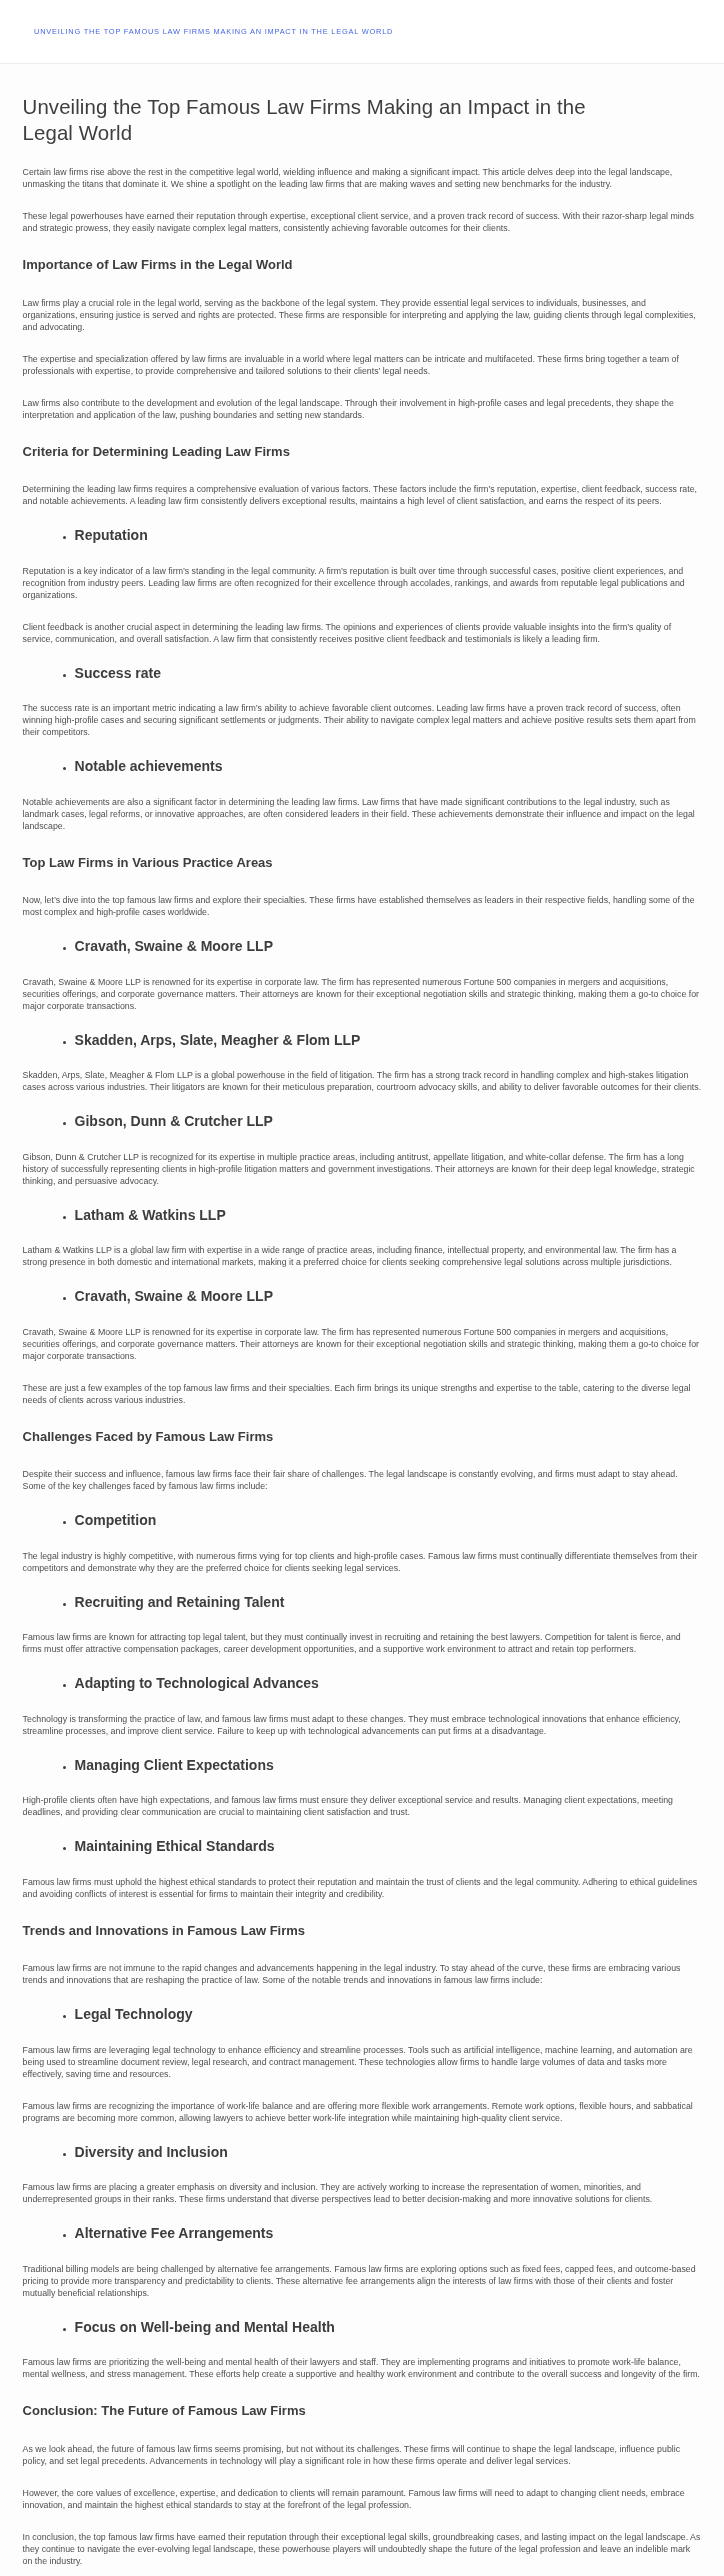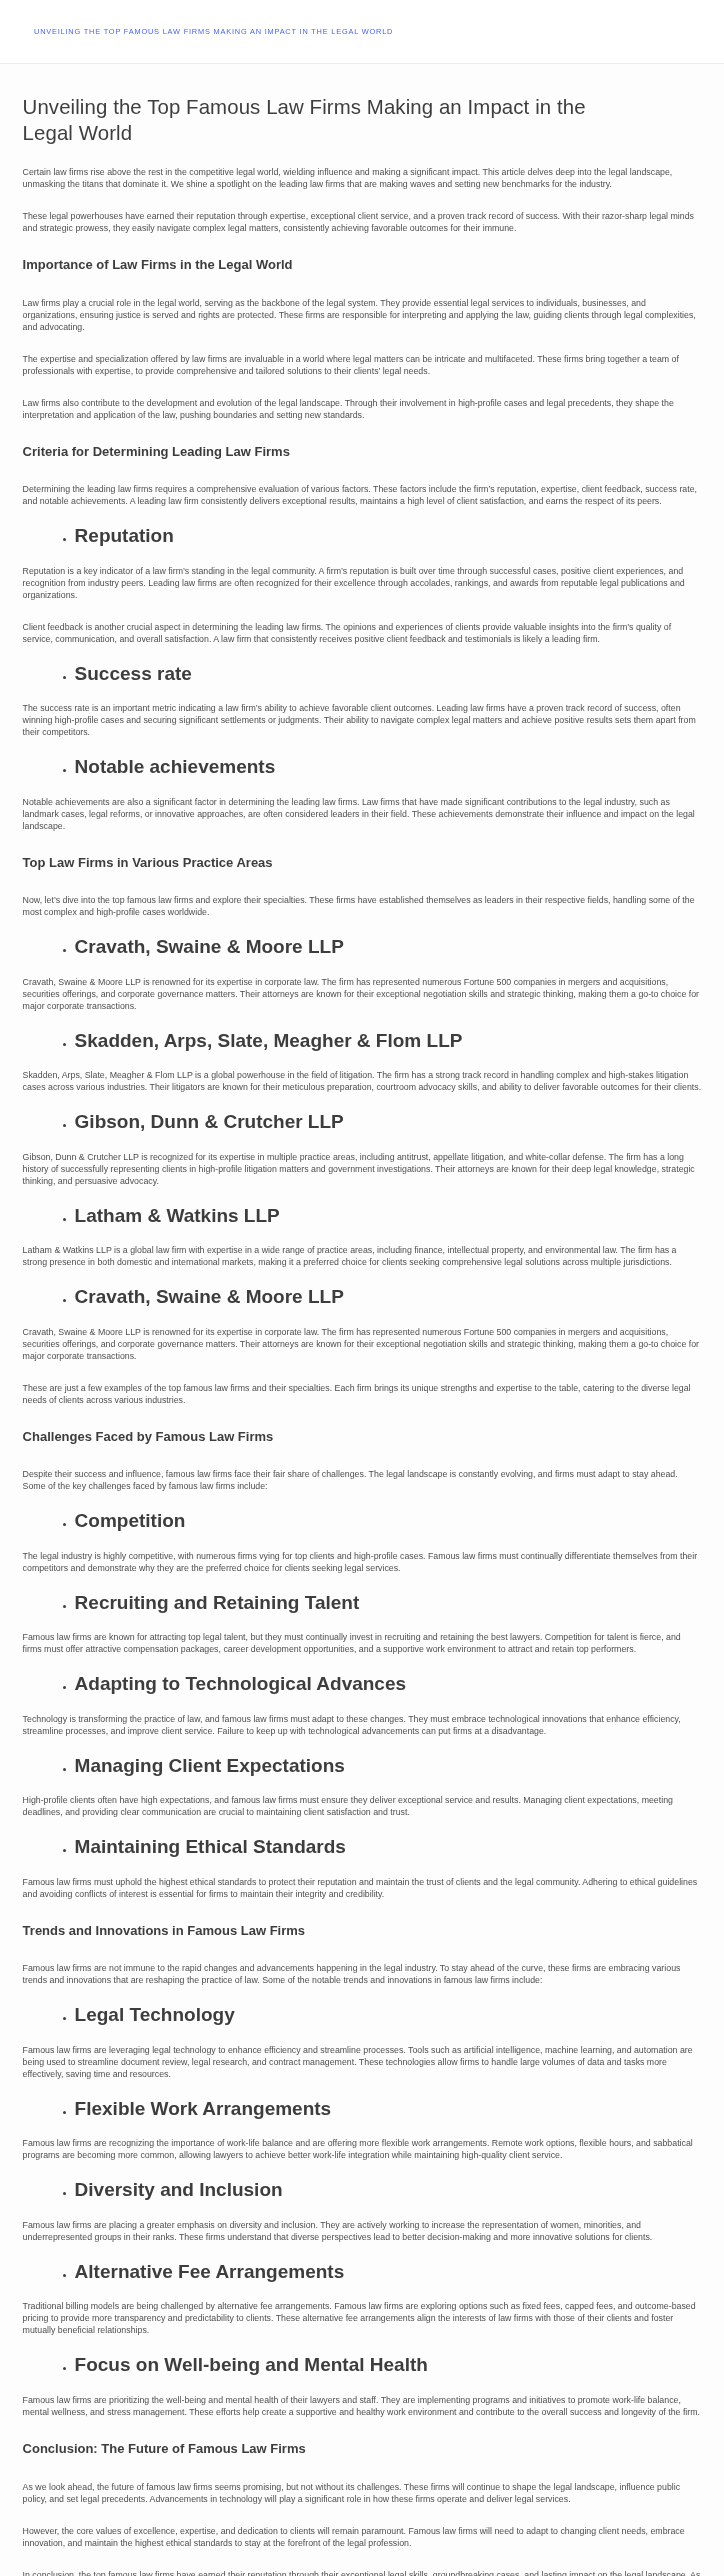--- a/index.html
+++ b/index.html
@@ -60,21 +60,21 @@
     margin: 13.6px 0 11.3px 0;
     padding-left: 52px;
     list-style: disc outside;
   }
   ul.topic li {
     font-size: 8.5px;
     color: #3e3e3e;
   }
   ul.topic li::marker { color: #3e3e3e; font-size: 8.5px; }
   ul.topic h3 {
-    font-size: 19px;
+    font-size: 14px;
     line-height: 17.5px;
     font-weight: 700;
     color: #3d3d3d;
     margin: 0;
   }
   
   .image-card {
     margin-top: 16px;
     background: #ffffff;
     border: 0.6px solid #e7e7e7;
@@ -101,21 +101,21 @@
   <div class="header-inner">
     <a class="site-title">UNVEILING THE TOP FAMOUS LAW FIRMS MAKING AN IMPACT IN THE LEGAL WORLD</a>
   </div>
 </header>
 
 <main>
   <h1><span>Unveiling the Top Famous Law Firms Making an Impact in the</span><br><span>Legal World</span></h1>
 
   <div id="article-blocks">
       <p>Certain law firms rise above the rest in the competitive legal world, wielding influence and making a significant impact. This article delves deep into the legal landscape, unmasking the titans that dominate it. We shine a spotlight on the leading law firms that are making waves and setting new benchmarks for the industry.</p>
-      <p>These legal powerhouses have earned their reputation through expertise, exceptional client service, and a proven track record of success. With their razor-sharp legal minds and strategic prowess, they easily navigate complex legal matters, consistently achieving favorable outcomes for their immune.</p>
+      <p>These legal powerhouses have earned their reputation through expertise, exceptional client service, and a proven track record of success. With their razor-sharp legal minds and strategic prowess, they easily navigate complex legal matters, consistently achieving favorable outcomes for their clients.</p>
       <h2>Importance of Law Firms in the Legal World</h2>
       <p>Law firms play a crucial role in the legal world, serving as the backbone of the legal system. They provide essential legal services to individuals, businesses, and organizations, ensuring justice is served and rights are protected. These firms are responsible for interpreting and applying the law, guiding clients through legal complexities, and advocating.</p>
       <p>The expertise and specialization offered by law firms are invaluable in a world where legal matters can be intricate and multifaceted. These firms bring together a team of professionals with expertise, to provide comprehensive and tailored solutions to their clients’ legal needs.</p>
       <p>Law firms also contribute to the development and evolution of the legal landscape. Through their involvement in high-profile cases and legal precedents, they shape the interpretation and application of the law, pushing boundaries and setting new standards.</p>
       <h2>Criteria for Determining Leading Law Firms</h2>
       <p>Determining the leading law firms requires a comprehensive evaluation of various factors. These factors include the firm’s reputation, expertise, client feedback, success rate, and notable achievements. A leading law firm consistently delivers exceptional results, maintains a high level of client satisfaction, and earns the respect of its peers.</p>
       <ul class="topic">
         <li>
           <h3>Reputation</h3>
         </li>
@@ -200,25 +200,20 @@
       </ul>
       <p>Famous law firms must uphold the highest ethical standards to protect their reputation and maintain the trust of clients and the legal community. Adhering to ethical guidelines and avoiding conflicts of interest is essential for firms to maintain their integrity and credibility.</p>
       <h2>Trends and Innovations in Famous Law Firms</h2>
       <p>Famous law firms are not immune to the rapid changes and advancements happening in the legal industry. To stay ahead of the curve, these firms are embracing various trends and innovations that are reshaping the practice of law. Some of the notable trends and innovations in famous law firms include:</p>
       <ul class="topic">
         <li>
           <h3>Legal Technology</h3>
         </li>
       </ul>
       <p>Famous law firms are leveraging legal technology to enhance efficiency and streamline processes. Tools such as artificial intelligence, machine learning, and automation are being used to streamline document review, legal research, and contract management. These technologies allow firms to handle large volumes of data and tasks more effectively, saving time and resources.</p>
-      <ul class="topic">
-        <li>
-          <h3>Flexible Work Arrangements</h3>
-        </li>
-      </ul>
       <p>Famous law firms are recognizing the importance of work-life balance and are offering more flexible work arrangements. Remote work options, flexible hours, and sabbatical programs are becoming more common, allowing lawyers to achieve better work-life integration while maintaining high-quality client service.</p>
       <ul class="topic">
         <li>
           <h3>Diversity and Inclusion</h3>
         </li>
       </ul>
       <p>Famous law firms are placing a greater emphasis on diversity and inclusion. They are actively working to increase the representation of women, minorities, and underrepresented groups in their ranks. These firms understand that diverse perspectives lead to better decision-making and more innovative solutions for clients.</p>
       <ul class="topic">
         <li>
           <h3>Alternative Fee Arrangements</h3>

